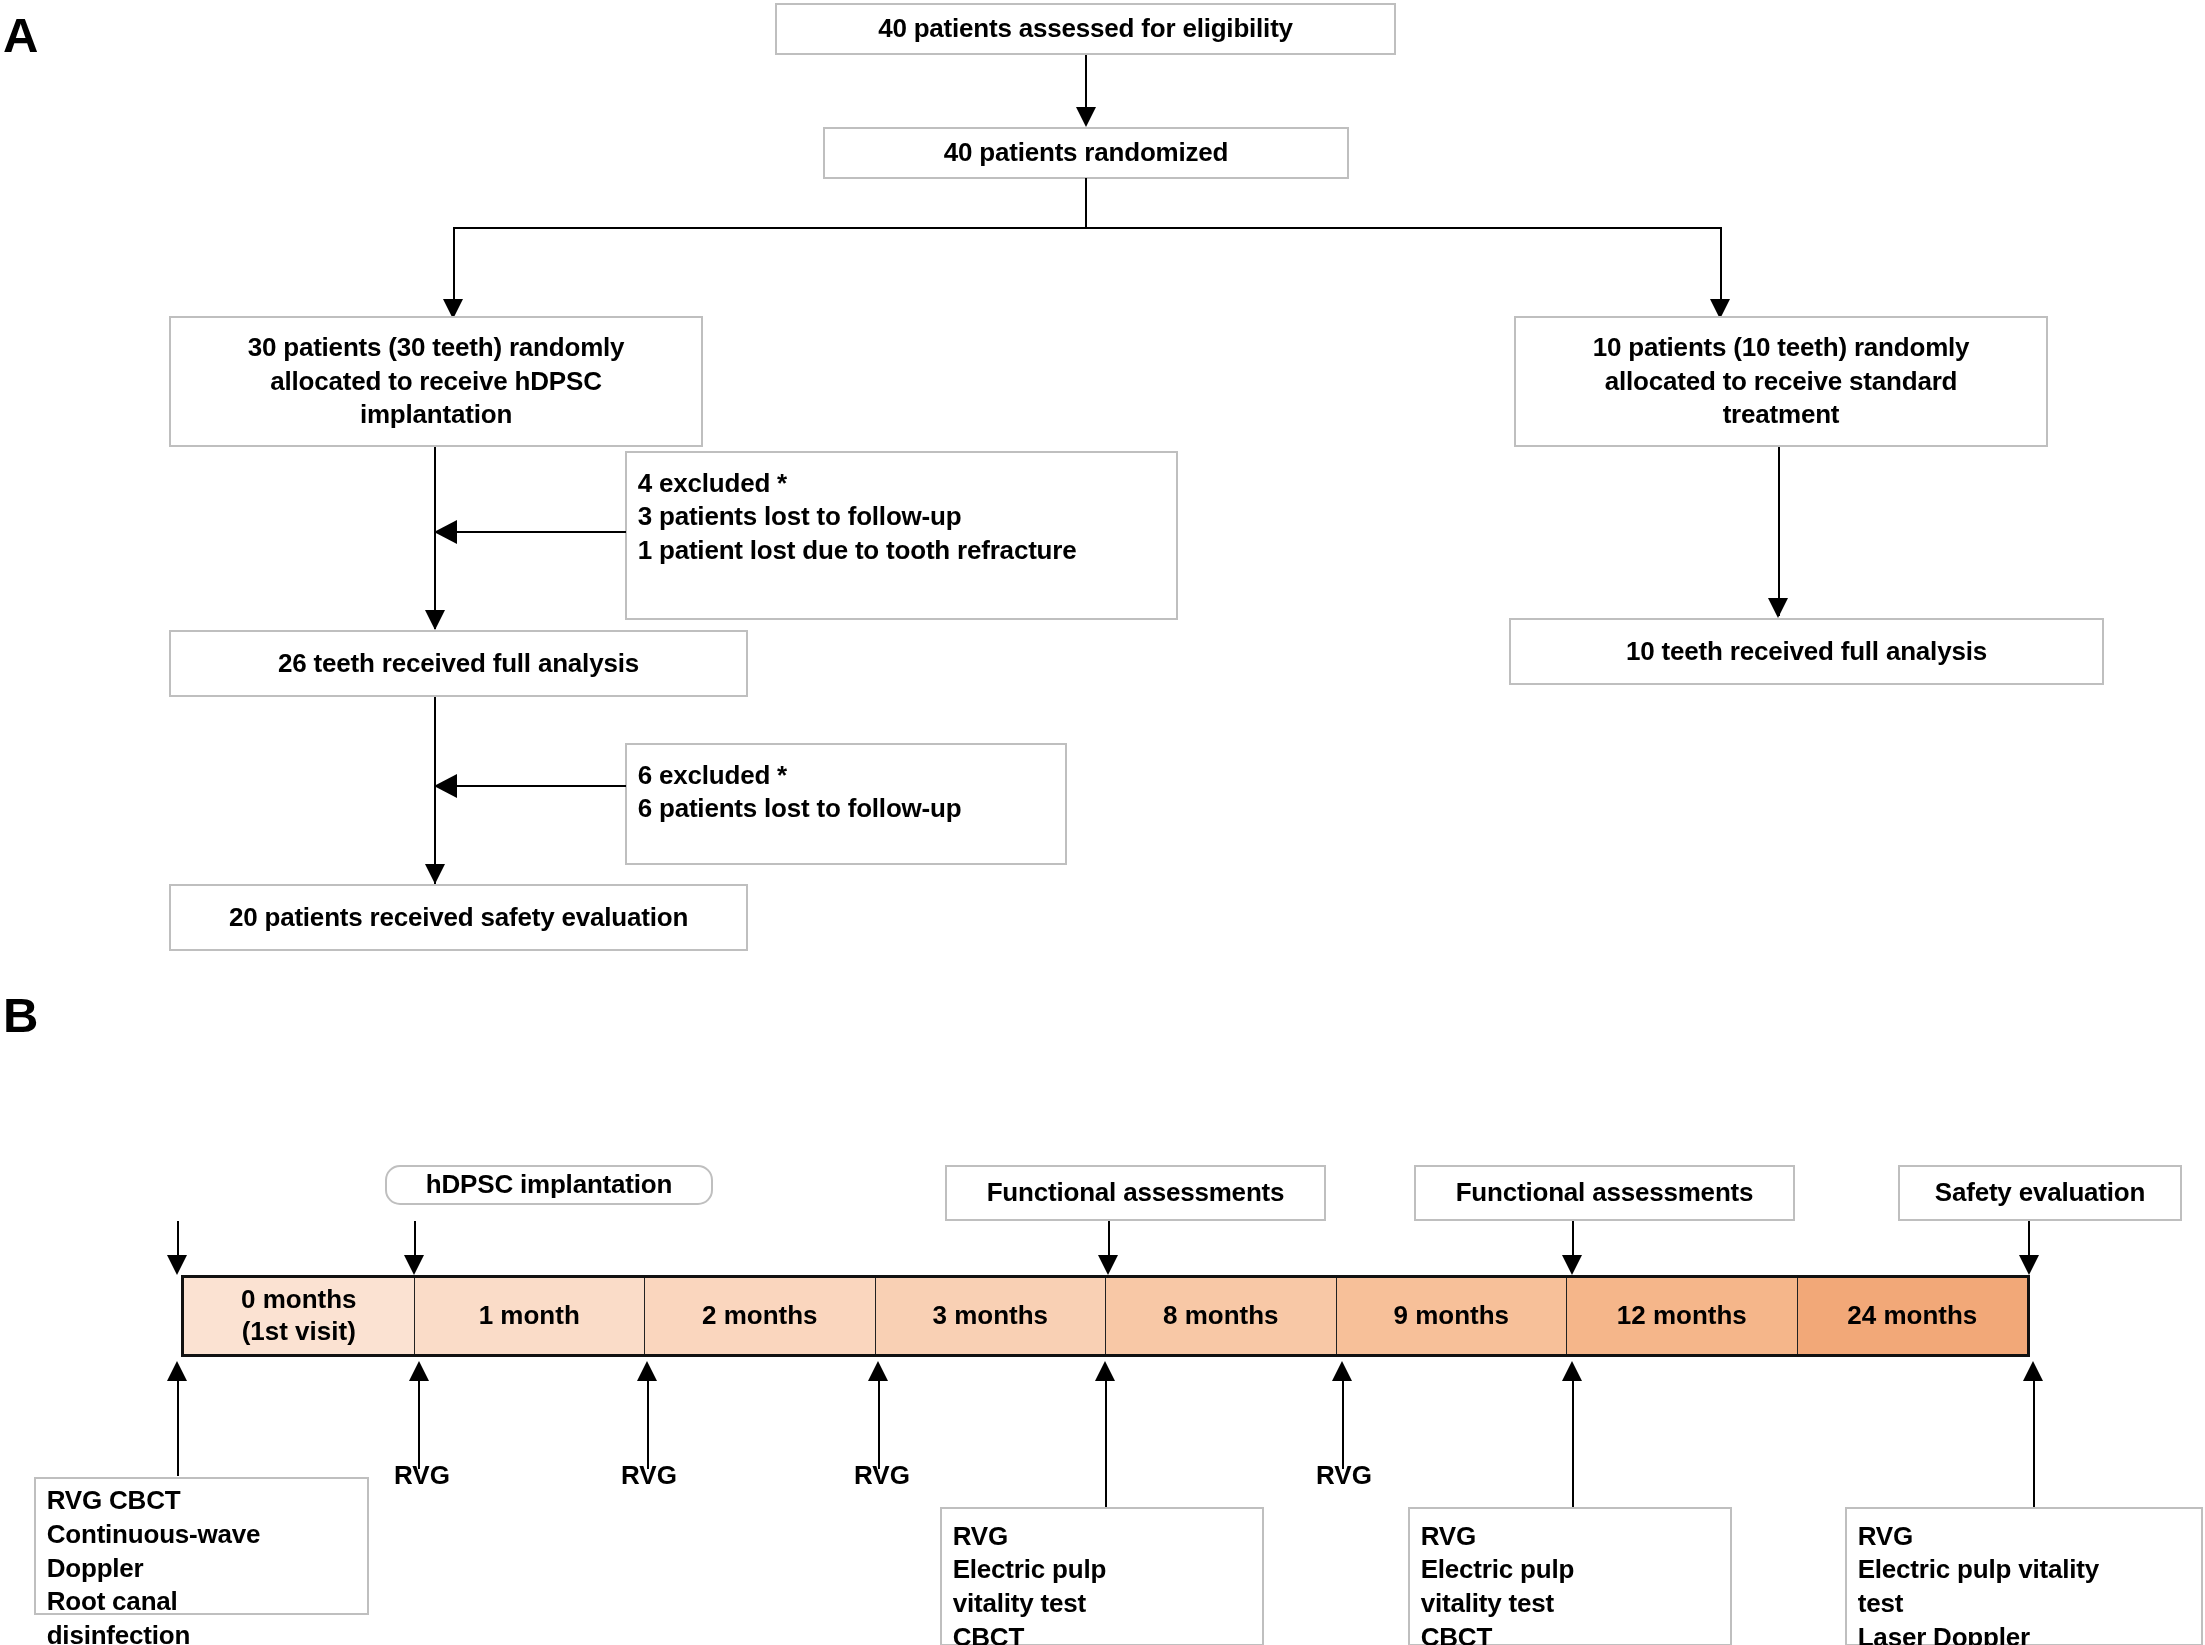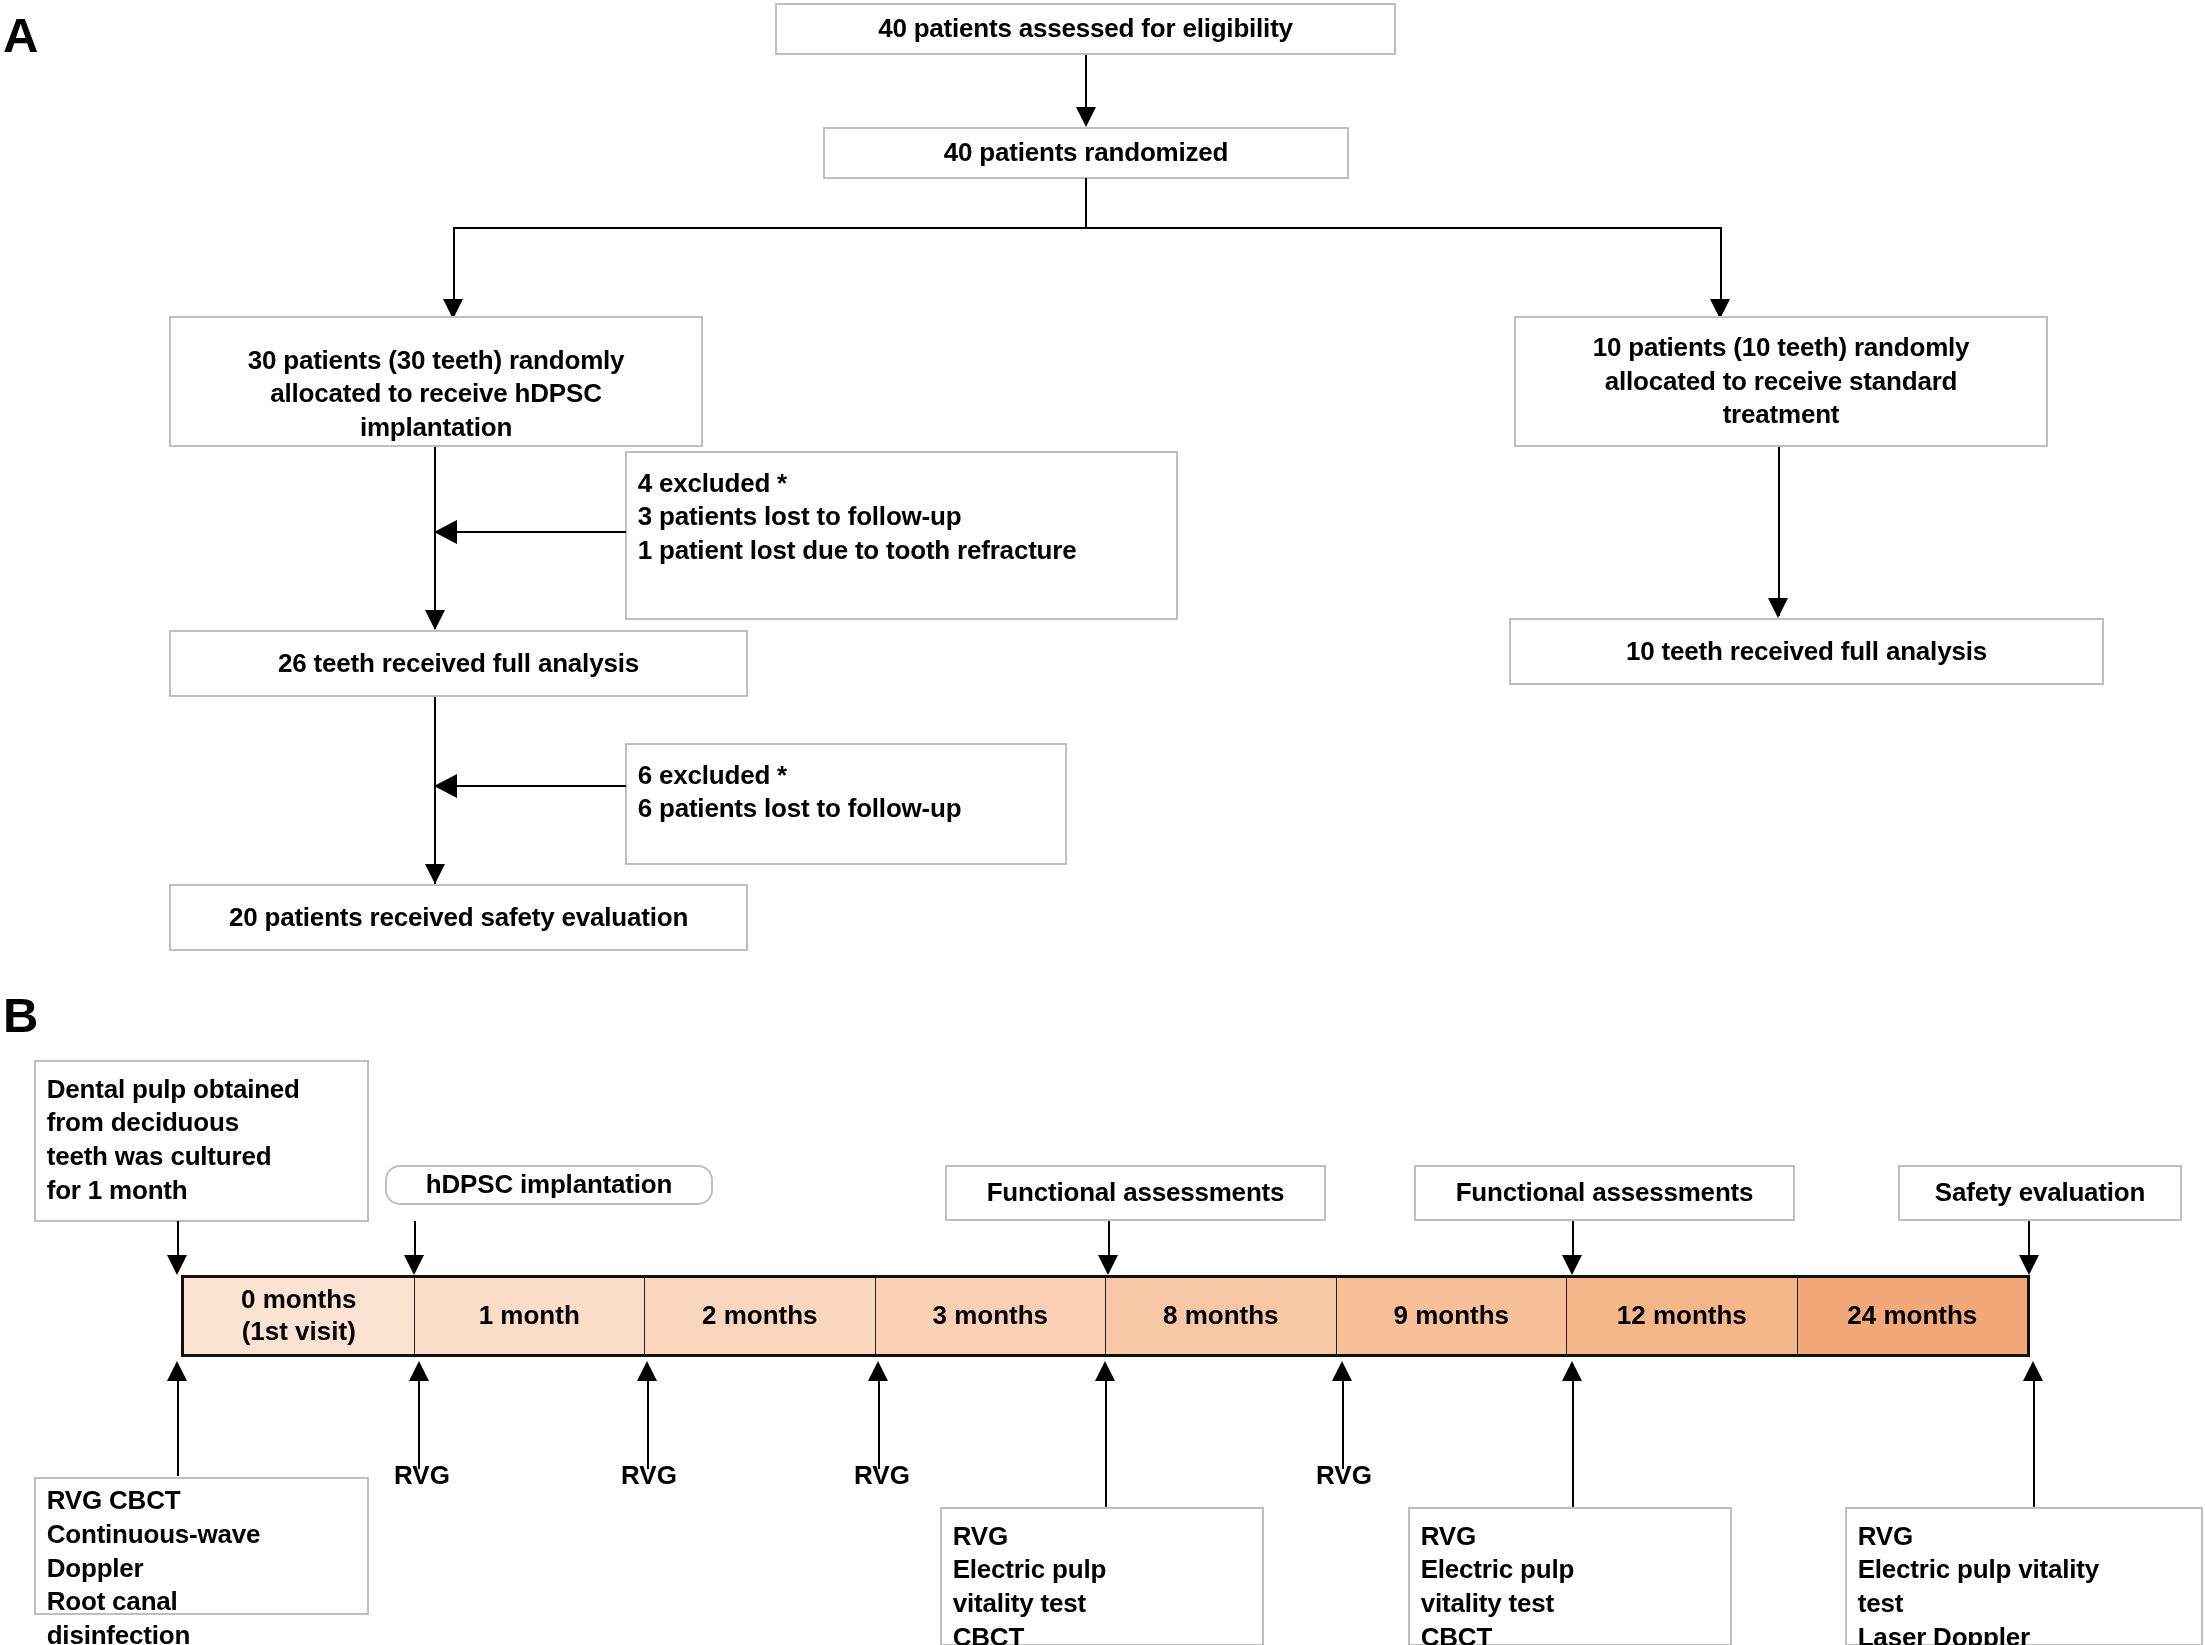--- a/index.html
+++ b/index.html
@@ -130,21 +130,21 @@
     <span class="inner">40 patients randomized</span>
   </div>
 
   <div class="vline" style="left:1085px; top:178px; height:51px;"></div>
   <div class="hline" style="left:453px; top:227px; width:1269px;"></div>
   <div class="vline" style="left:453px; top:227px; height:84px;"></div>
   <div class="vline" style="left:1720px; top:227px; height:84px;"></div>
   <div class="arrow-down" style="left:443px; top:299px;"></div>
   <div class="arrow-down" style="left:1710px; top:299px;"></div>
 
-  <div class="box center" style="left:169px; top:316px; width:534px; height:131px;align-items:flex-end;">
+  <div class="box center" style="left:169px; top:316px; width:534px; height:131px;">
     <span class="inner">30 patients (30 teeth) randomly
 allocated to receive hDPSC
 implantation</span>
   </div>
   <div class="box center" style="left:1514px; top:316px; width:534px; height:131px;">
     <span class="inner">10 patients (10 teeth) randomly
 allocated to receive standard
 treatment</span>
   </div>
 
@@ -178,26 +178,20 @@
   </div>
   <div class="hline" style="left:457px; top:785px; width:169px;"></div>
   <div class="arrow-left" style="left:434px; top:774px;"></div>
 
   <div class="box center" style="left:169px; top:884px; width:579px; height:67px;">
     <span class="inner">20 patients received  safety evaluation</span>
   </div>
 
   <div class="panel-letter abs" style="left:3px; top:991px;">B</div>
 
-  <div class="box left topleft" style="left:34px; top:1060px; width:335px; height:162px; padding-top:10.7px;">
-    <span class="inner">Dental pulp obtained
-from deciduous
-teeth was cultured
-for 1 month</span>
-  </div>
   <div class="vline" style="left:177px; top:1221px; height:47px;"></div>
   <div class="arrow-down" style="left:167px; top:1255px;"></div>
 
   <div class="box center" style="left:385px; top:1165px; width:328px; height:40px;border-radius:15px;">
     <span class="inner">hDPSC implantation</span>
   </div>
   <div class="vline" style="left:414px; top:1221px; height:47px;"></div>
   <div class="arrow-down" style="left:404px; top:1255px;"></div>
 
   <div class="box center" style="left:945px; top:1165px; width:381px; height:56px;">

